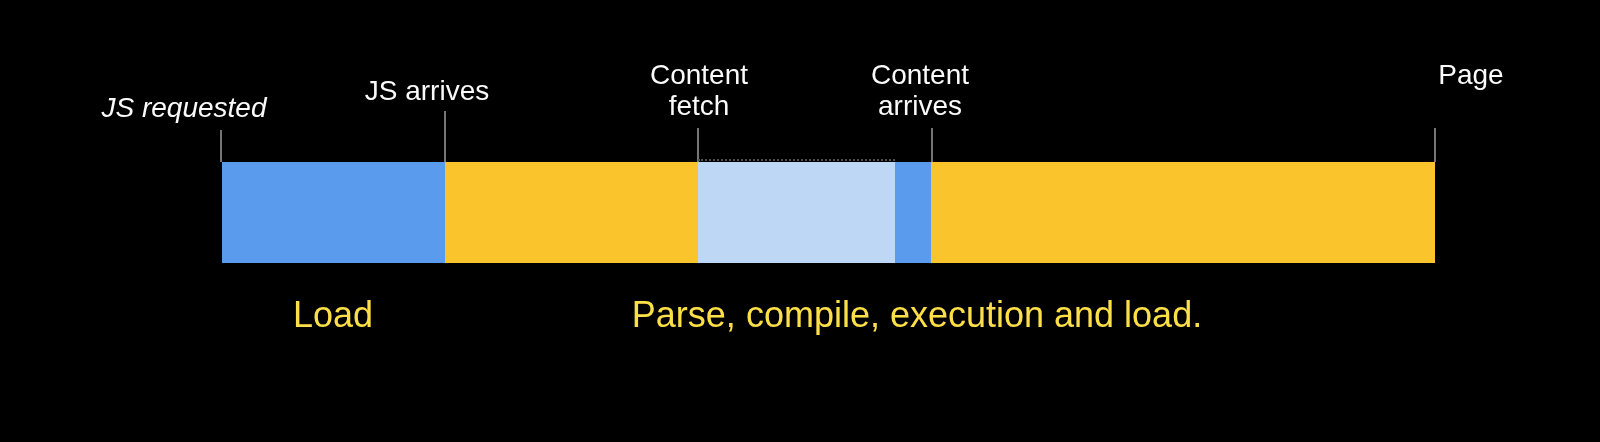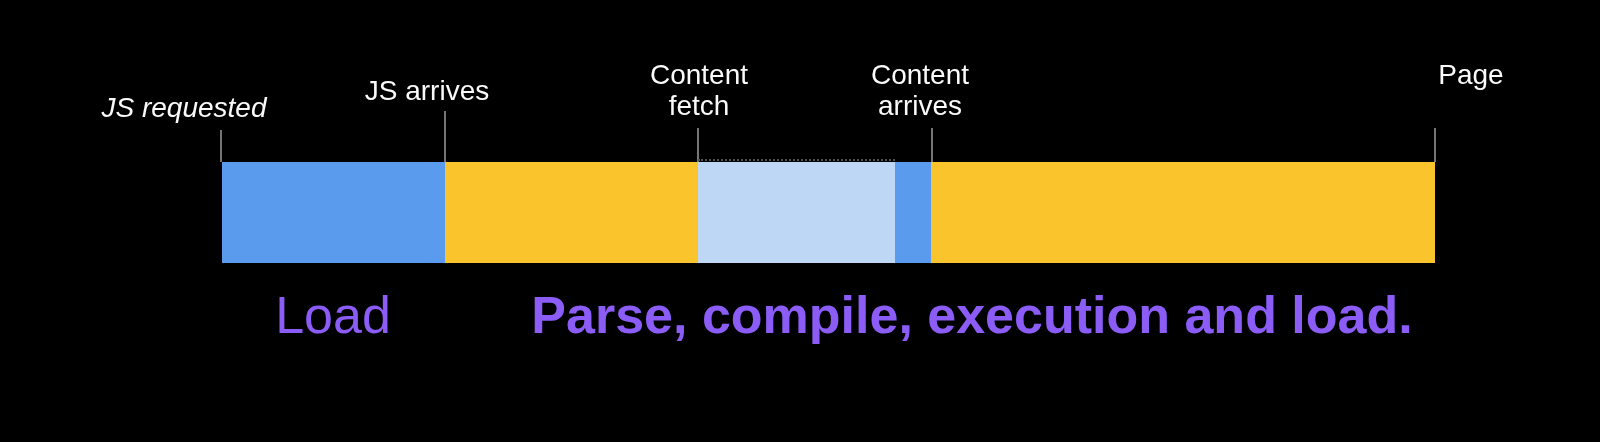--- a/index.html
+++ b/index.html
@@ -37,23 +37,23 @@
     height: 100%;
   }
   .dotted-line {
     position: absolute;
     height: 0;
     border-top: 2px dotted #525252;
   }
   .caption {
     position: absolute;
     transform: translateX(-50%);
-    font-size: 52px;
+    font-size: 36px;
     line-height: 48px;
-    color: #8b5cf6;
+    color: #fde047;
     white-space: nowrap;
   }
 </style>
 </head>
 <body>
 
 <div id="stage">
   <div id="milestones">
       <div class="milestone-label" style="left: 184px; top: 92px; font-style: italic;">
         <div>JS requested</div>
@@ -84,14 +84,14 @@
       <div class="segment" style="width: 223px; background: rgb(91, 155, 238);"></div>
       <div class="segment" style="width: 253px; background: rgb(250, 196, 45);"></div>
       <div class="segment" style="width: 197px; background: rgb(190, 215, 245);"></div>
       <div class="segment" style="width: 36px; background: rgb(91, 155, 238);"></div>
       <div class="segment" style="width: 504px; background: rgb(250, 196, 45);"></div>
     </div>
   <div id="dotted-lines">
       <div class="dotted-line" style="left: 698px; top: 159px; width: 197px; border-top-color: rgb(82, 82, 82);"></div>
     </div>
   <div class="caption" id="caption-load" style="left: 333px; top: 291px;">Load</div>
-  <div class="caption" id="caption-parse" style="left: 972px; top: 291px; font-weight: bold;">Parse, compile, execution and load.</div>
+  <div class="caption" id="caption-parse" style="left: 917px; top: 291px;">Parse, compile, execution and load.</div>
 </div>
 
 </body></html>

